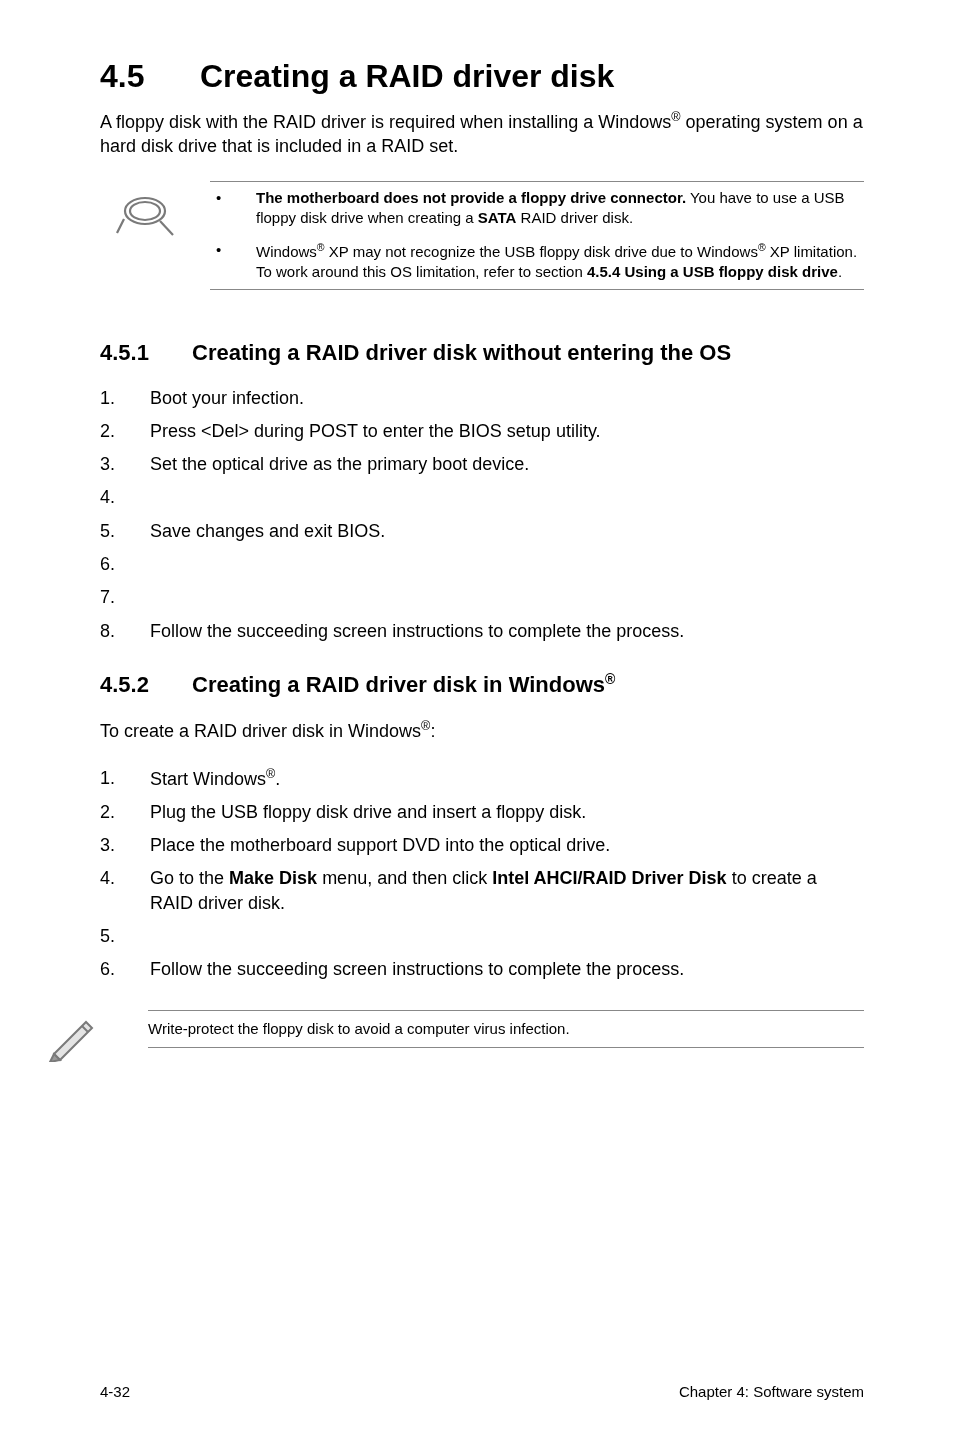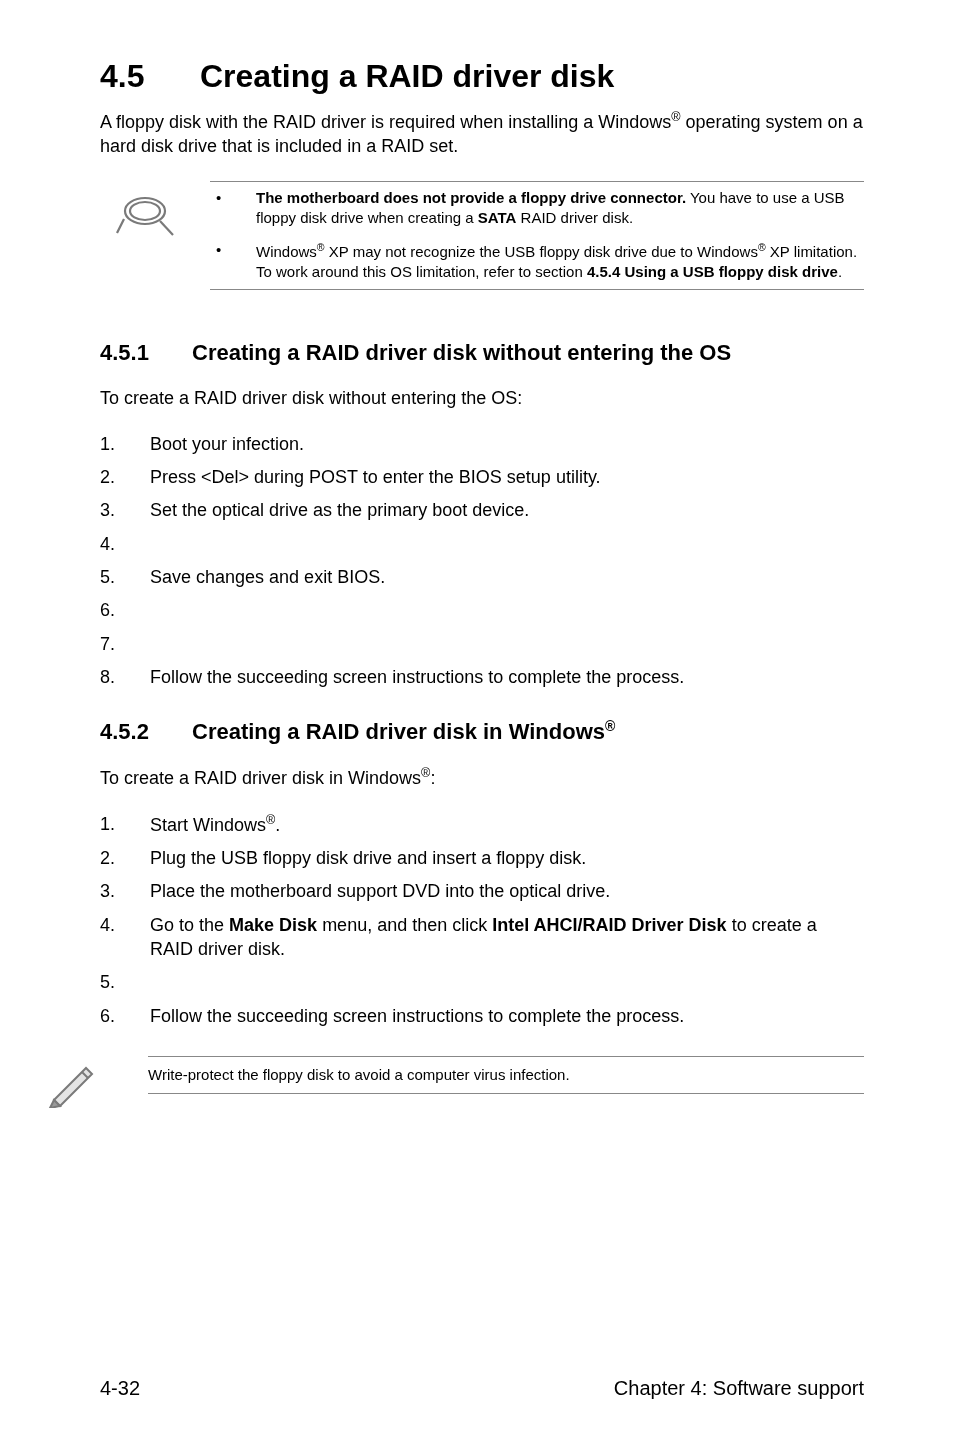--- a/index.html
+++ b/index.html
@@ -112,21 +112,21 @@
     left: -100px;
     top: 2px;
   }
   .footer {
     position: absolute;
     bottom: 38px;
     left: 100px;
     right: 90px;
     display: flex;
     justify-content: space-between;
-    font-size: 20px;
+    font-size: 15px;
   }
   sup { font-size: 0.7em; vertical-align: super; }
 </style>
 </head>
 <body>
 
 <div class="page">
 
   <div class="h1">
     <span class="num">4.5</span><span>Creating a RAID driver disk</span>
@@ -154,21 +154,20 @@
       <div class="bullet">•</div>
       <div class="note-text">Windows<sup>®</sup> XP may not recognize the USB floppy disk drive due to Windows<sup>®</sup> XP limitation. To work around this OS limitation, refer to section <b>4.5.4 Using a USB floppy disk drive</b>.</div>
     </div>
     <hr class="rule">
   </div>
 
   <div class="h2">
     <span class="num">4.5.1</span><span>Creating a RAID driver disk without entering the OS</span>
   </div>
 
-  <div class="para">To create a RAID driver disk without entering the OS:</div>
 
   <ol class="steps">
     <li>
         <span class="n">1.</span>
         <span>Boot your infection.</span>
       </li>
     <li>
         <span class="n">2.</span>
         <span>Press &lt;Del&gt; during POST to enter the BIOS setup utility.</span>
       </li>
@@ -239,14 +238,14 @@
     </div>
     <hr class="rule">
     <div class="txt">Write-protect the floppy disk to avoid a computer virus infection.</div>
     <hr class="rule">
   </div>
 
 </div>
 
 <div class="footer">
   <span>4-32</span>
-  <span>Chapter 4: Software support</span>
+  <span>Chapter 4: Software system</span>
 </div>
 
 </body></html>

